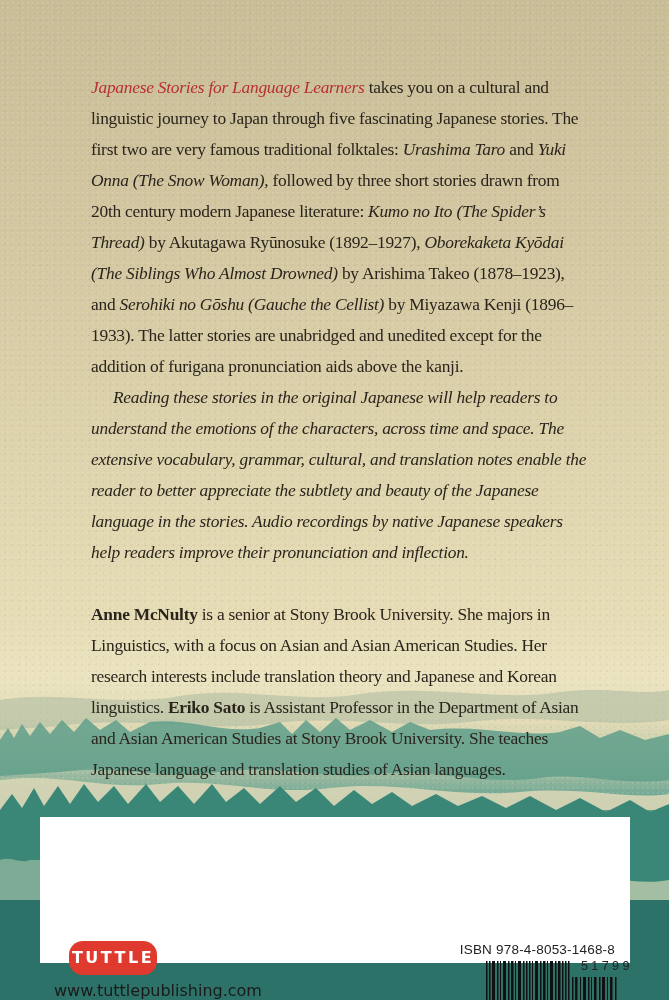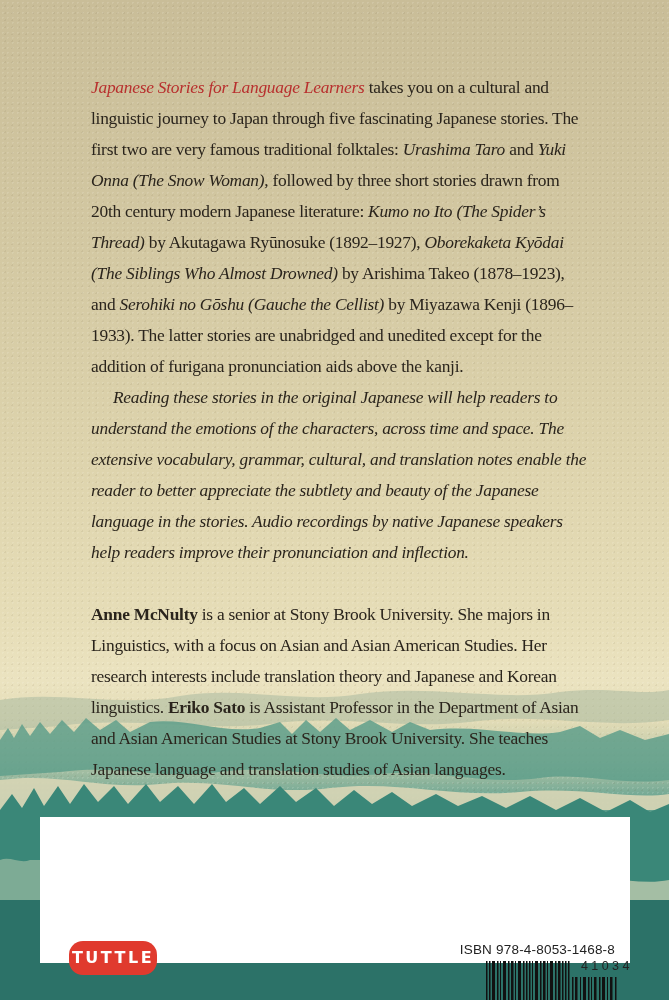--- a/index.html
+++ b/index.html
@@ -70,20 +70,21 @@
   </svg>
 
   <div class="text-block">
     <p><span class="title-red">Japanese Stories for Language Learners</span><span> takes you on a cultural and linguistic journey to Japan through five fascinating Japanese stories. The first two are very famous traditional folktales: </span><em>Urashima Taro</em><span> and </span><em>Yuki Onna (The Snow Woman)</em><span>, followed by three short stories drawn from 20th century modern Japanese literature: </span><em>Kumo no Ito (The Spider’s Thread)</em><span> by Akutagawa Ryūnosuke (1892–1927), </span><em>Oborekaketa Kyōdai (The Siblings Who Almost Drowned)</em><span> by Arishima Takeo (1878–1923), and </span><em>Serohiki no Gōshu (Gauche the Cellist)</em><span> by Miyazawa Kenji (1896–1933). The latter stories are unabridged and unedited except for the addition of furigana pronunciation aids above the kanji.</span></p>
     <p class="p2">Reading these stories in the original Japanese will help readers to understand the emotions of the characters, across time and space. The extensive vocabulary, grammar, cultural, and translation notes enable the reader to better appreciate the subtlety and beauty of the Japanese language in the stories. Audio recordings by native Japanese speakers help readers improve their pronunciation and inflection.</p>
     <p class="bio"><b>Anne McNulty</b><span> is a senior at Stony Brook University. She majors in Linguistics, with a focus on Asian and Asian American Studies. Her research interests include translation theory and Japanese and Korean linguistics. </span><b>Eriko Sato</b><span> is Assistant Professor in the Department of Asian and Asian American Studies at Stony Brook University. She teaches Japanese language and translation studies of Asian languages.</span></p>
   </div>
 
   <div class="whitebox">
     <div class="tuttle-badge">TUTTLE</div>
+    <div class="url">www.tuttlepublishing.com</div>
 
     <div class="isbn">ISBN 978-4-8053-1468-8</div>
 
     <svg class="barcode-main" width="84" height="66" viewBox="0 0 84 66">
       <g fill="#111">
         <rect x="0" y="0" width="1.5" height="66"></rect>
           <rect x="3" y="0" width="1.5" height="66"></rect>
         <rect x="6" y="0" width="3" height="58"></rect>
           <rect x="11" y="0" width="1.5" height="58"></rect>
         <rect x="14" y="0" width="1" height="58"></rect>
@@ -102,21 +103,21 @@
         <rect x="61" y="0" width="1" height="58"></rect>
           <rect x="64" y="0" width="3" height="58"></rect>
         <rect x="69" y="0" width="1.5" height="58"></rect>
           <rect x="72" y="0" width="2.5" height="58"></rect>
         <rect x="76" y="0" width="1.5" height="58"></rect>
         <rect x="79" y="0" width="1.5" height="66"></rect>
           <rect x="82" y="0" width="1.5" height="66"></rect>
       </g>
     </svg>
 
-    <div class="addon-num">41034</div>
+    <div class="addon-num">51799</div>
     <svg class="barcode-addon" width="45" height="42" viewBox="0 0 45 42">
       <g fill="#111">
         <rect x="0" y="0" width="1.5" height="42"></rect>
           <rect x="3" y="0" width="2.5" height="42"></rect>
         <rect x="8" y="0" width="1" height="42"></rect>
           <rect x="11" y="0" width="3" height="42"></rect>
         <rect x="16" y="0" width="1.5" height="42"></rect>
           <rect x="19" y="0" width="1" height="42"></rect>
         <rect x="22" y="0" width="2.5" height="42"></rect>
           <rect x="27" y="0" width="1.5" height="42"></rect>

